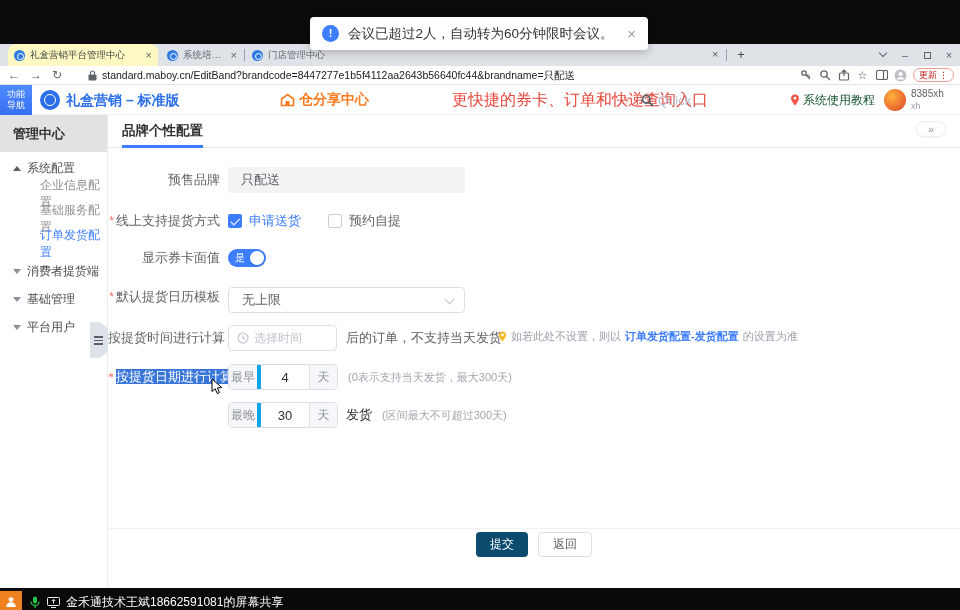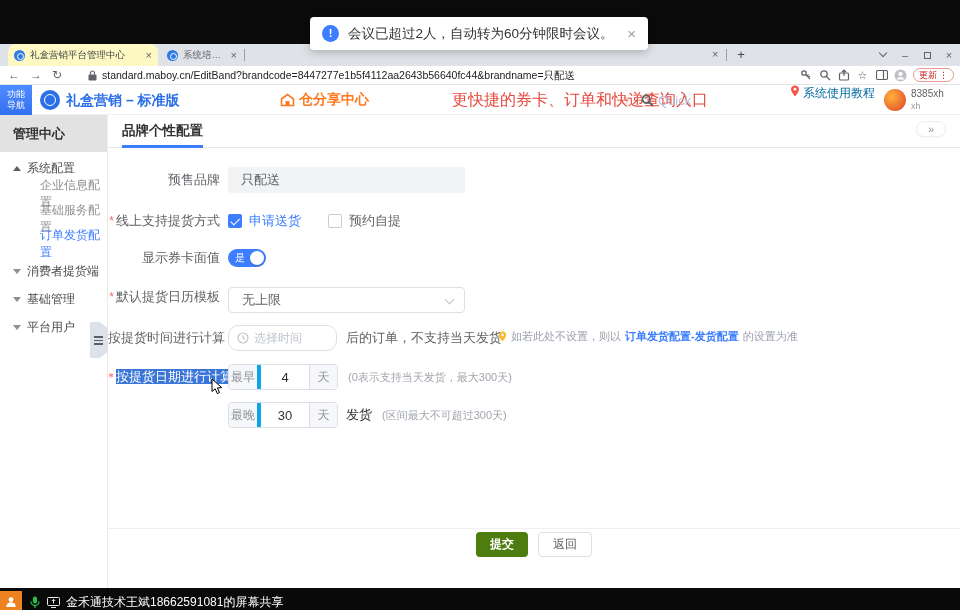--- a/index.html
+++ b/index.html
@@ -36,21 +36,21 @@
   .appheader { position:absolute; left:0; top:41px; width:100%; height:30px; background:#fff; border-bottom:1px solid #eef0f2; }
   .navbox { position:absolute; left:0; top:0; width:32px; height:30px; background:linear-gradient(180deg,#4f8bff,#3570f0); color:#fff; font-size:9px; text-align:center; padding-top:4px; line-height:11px; }
   .logo { position:absolute; left:40px; top:5px; width:20px; height:20px; border-radius:50%; background:#2a6ee9; }
   .logo::after { content:""; position:absolute; left:4px; top:4px; width:10px; height:10px; border:1.5px solid #fff; border-radius:50%; }
   .brand { position:absolute; left:66px; top:0; line-height:30px; font-size:14px; font-weight:bold; color:#2a6ee9; white-space:nowrap; }
   .sharec { position:absolute; left:280px; top:0; height:30px; display:flex; align-items:center; gap:4px; color:#ff7a1f; font-weight:bold; font-size:14px; }
   .promo { position:absolute; left:452px; top:0; line-height:30px; font-size:16px; color:#e6483d; white-space:nowrap; }
   .hand { position:absolute; left:620px; top:0; line-height:30px; font-size:14px; color:#e6483d; }
   .quick { position:absolute; left:641px; top:0; height:30px; display:flex; align-items:center; gap:4px; }
   .quick .qt { font-size:13px; color:#b9bfd3; }
-  .tutor { position:absolute; left:790px; top:0; height:30px; display:flex; align-items:flex-start; gap:3px; color:#0369a1; font-size:12px; }
+  .tutor { position:absolute; left:790px; top:0; height:30px; display:flex; align-items:center; gap:3px; color:#14532d; font-size:12px; }
   .uavatar { position:absolute; left:884px; top:4px; width:22px; height:22px; border-radius:50%; background:radial-gradient(circle at 35% 35%, #ffb13d, #e8622d 70%, #b33c16); }
   .uname { position:absolute; left:911px; top:3px; line-height:12px; }
   .uname .n1 { font-size:10px; color:#606266; }
   .uname .n2 { font-size:9px; color:#9aa0ab; }
 
   
   .appbody { position:absolute; left:0; top:71px; width:100%; bottom:0; background:#fff; }
   .sidebar { position:absolute; left:0; top:0; width:108px; height:100%; background:#fff; border-right:1px solid #ececec; }
   .sbtitle { height:37px; background:#e2e2e2; font-size:13px; font-weight:bold; color:#303133; line-height:37px; padding-left:13px; }
   .sbrow { position:absolute; left:0; width:100%; height:25px; display:flex; align-items:center; font-size:12px; color:#4a4a4a; }
@@ -75,34 +75,34 @@
   .ginput { position:absolute; left:120px; width:237px; height:26px; background:#f2f3f5; border-radius:3px; line-height:26px; padding-left:13px; font-size:13px; color:#606266; }
   .cbx { width:14px; height:14px; border-radius:2px; position:relative; flex:0 0 auto; }
   .cbx.on { background:#3d7dff; }
   .cbx.on::after { content:""; position:absolute; left:4.5px; top:1.5px; width:3.5px; height:7.5px; border:solid #fff; border-width:0 1.8px 1.8px 0; transform:rotate(45deg); }
   .cbx.off { background:#fff; border:1px solid #c9ced6; }
   .toggle { position:absolute; left:120px; width:38px; height:18px; border-radius:9px; background:#3d7dff; }
   .toggle .tt { position:absolute; left:7px; top:3px; font-size:10px; color:#fff; line-height:12px; }
   .toggle .knob { position:absolute; right:2px; top:2px; width:14px; height:14px; border-radius:50%; background:#fff; box-shadow:0 1px 2px rgba(0,0,0,0.2); }
   .selbox { position:absolute; left:120px; width:237px; height:26px; border:1px solid #dcdfe6; border-radius:4px; background:#fff; line-height:24px; padding-left:13px; font-size:13px; color:#606266; }
   .selchev { position:absolute; right:11px; top:8px; width:7px; height:7px; border-right:1.3px solid #c0c4cc; border-bottom:1.3px solid #c0c4cc; transform:rotate(45deg); }
-  .timebox { position:absolute; left:120px; width:109px; height:26px; border:1px solid #dcdfe6; border-radius:10px; background:#fff; display:flex; align-items:center; padding-left:8px; gap:5px; }
+  .timebox { position:absolute; left:120px; width:109px; height:26px; border:1px solid #dcdfe6; border-radius:4px; background:#fff; display:flex; align-items:center; padding-left:8px; gap:5px; }
   .timebox .ph { font-size:12px; color:#bfc4cc; }
   .inlinetext { position:absolute; font-size:13px; color:#606266; }
   .tip { position:absolute; left:390px; top:4px; display:flex; align-items:center; gap:4px; font-size:11px; color:#9aa0ab; white-space:nowrap; }
   .tip .lnk { color:#3d7dff; font-weight:bold; }
   .numgrp { position:absolute; left:120px; width:110px; height:26px; border:1px solid #dcdfe6; border-radius:4px; display:flex; overflow:hidden; background:#fff; }
   .numgrp .pre { width:32px; background:#f5f7fa; border-right:4px solid #0ea5e9; font-size:12px; color:#909399; text-align:center; line-height:24px; }
   .numgrp .unit { width:28px; background:#f5f7fa; border-left:1px solid #dcdfe6; font-size:12px; color:#909399; text-align:center; line-height:24px; }
   .numgrp input { flex:1; border:none; outline:none; text-align:center; font-size:13px; color:#303133; font-family:inherit; width:48px; }
   .hint { position:absolute; font-size:11px; color:#a0a5ad; white-space:nowrap; }
   .footerline { position:absolute; left:0; top:413px; width:100%; border-top:1px solid #f0f0f0; }
   .btnrow { position:absolute; left:0; top:417px; width:100%; display:flex; justify-content:center; gap:10px; }
   .btn { height:25px; padding:0 14px; border-radius:4px; font-size:12px; line-height:25px; }
-  .btn.primary { background:#4d7c0f; color:#fff;font-weight:bold; }
+  .btn.primary { background:#0c4a6e; color:#fff; }
   .btn.plain { background:#fff; border:1px solid #dcdfe6; color:#606266; line-height:23px; }
 
   
   .notif { position:absolute; left:310px; top:17px; width:338px; height:33px; background:#fff; border-radius:4px; box-shadow:0 2px 10px rgba(0,0,0,0.25); display:flex; align-items:center; padding:0 12px; z-index:60; }
   .notif .ico { width:17px; height:17px; border-radius:50%; background:#3d7dff; color:#fff; font-size:11px; font-weight:bold; text-align:center; line-height:17px; flex:0 0 auto; }
   .notif .msg { font-size:13.5px; color:#333; margin-left:9px; white-space:nowrap; flex:1; }
   .notif .nx { font-size:15px; color:#9aa0a6; margin-left:8px; }
 
   
   .meetbar { position:absolute; left:0; top:588px; width:100%; height:28px; background:#0a0a0a; display:flex; align-items:center; }
@@ -124,20 +124,24 @@
         <span class="fav"></span>
         <span class="t">礼盒营销平台管理中心</span>
         <span class="x">×</span>
       </div>
       <div class="tab inactive" style="left:161px;width:82px;">
         <span class="fav"></span>
         <span class="t">系统培训学习</span>
         <span class="x">×</span>
       </div>
       <div class="tabsep" style="left:244px;"></div>
+      <div class="tab inactive" style="left:246px;width:160px;">
+        <span class="fav"></span>
+        <span class="t">门店管理中心</span>
+      </div>
       <span class="lonex abs" style="left:708px;top:5px;">×</span>
       <div class="tabsep" style="left:726px;"></div>
       <div class="newtab" style="left:733px;">+</div>
       <div class="winctl" style="right:0;">
         <span class="wbtn"><span class="chev"></span></span>
         <span class="wbtn">–</span>
         <span class="wbtn"><span class="sqr"></span></span>
         <span class="wbtn">×</span>
       </div>
     </div>

